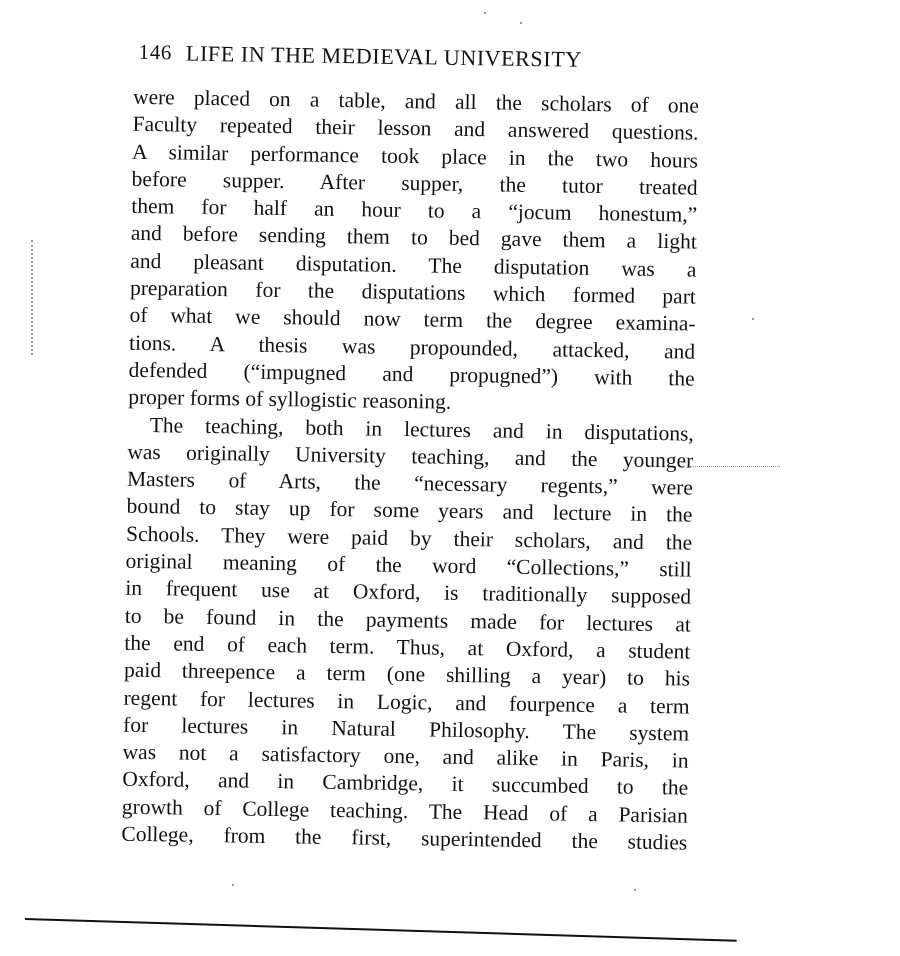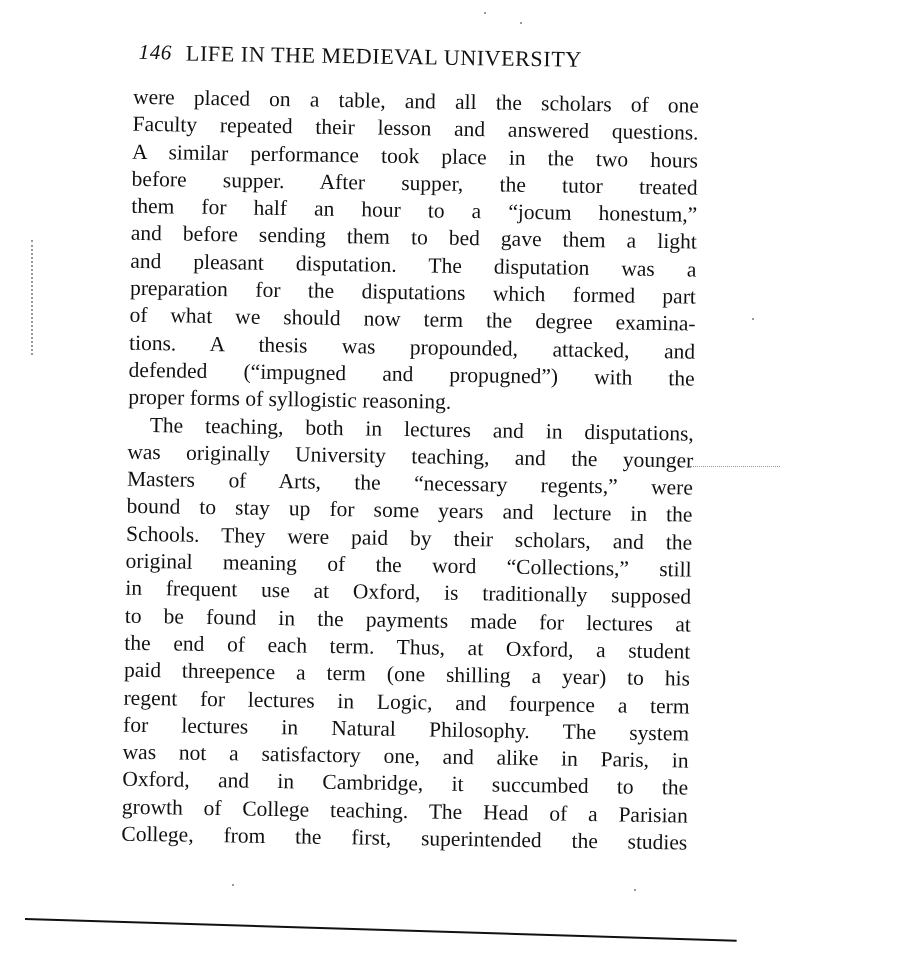--- a/index.html
+++ b/index.html
@@ -30,21 +30,20 @@
       top: 44px;
       width: 555px;
       font-size: 22px;
       letter-spacing: 0.6px;
       white-space: nowrap;
       display: flex;
       gap: 14px;
     }
     .running-head .page-number {
       font-size: 21px;
-      font-style: italic;
     }
     .body-text {
       position: absolute;
       left: 127px;
       top: 88px;
       width: 566px;
     }
     .line {
       display: block;
       height: 27.3px;

